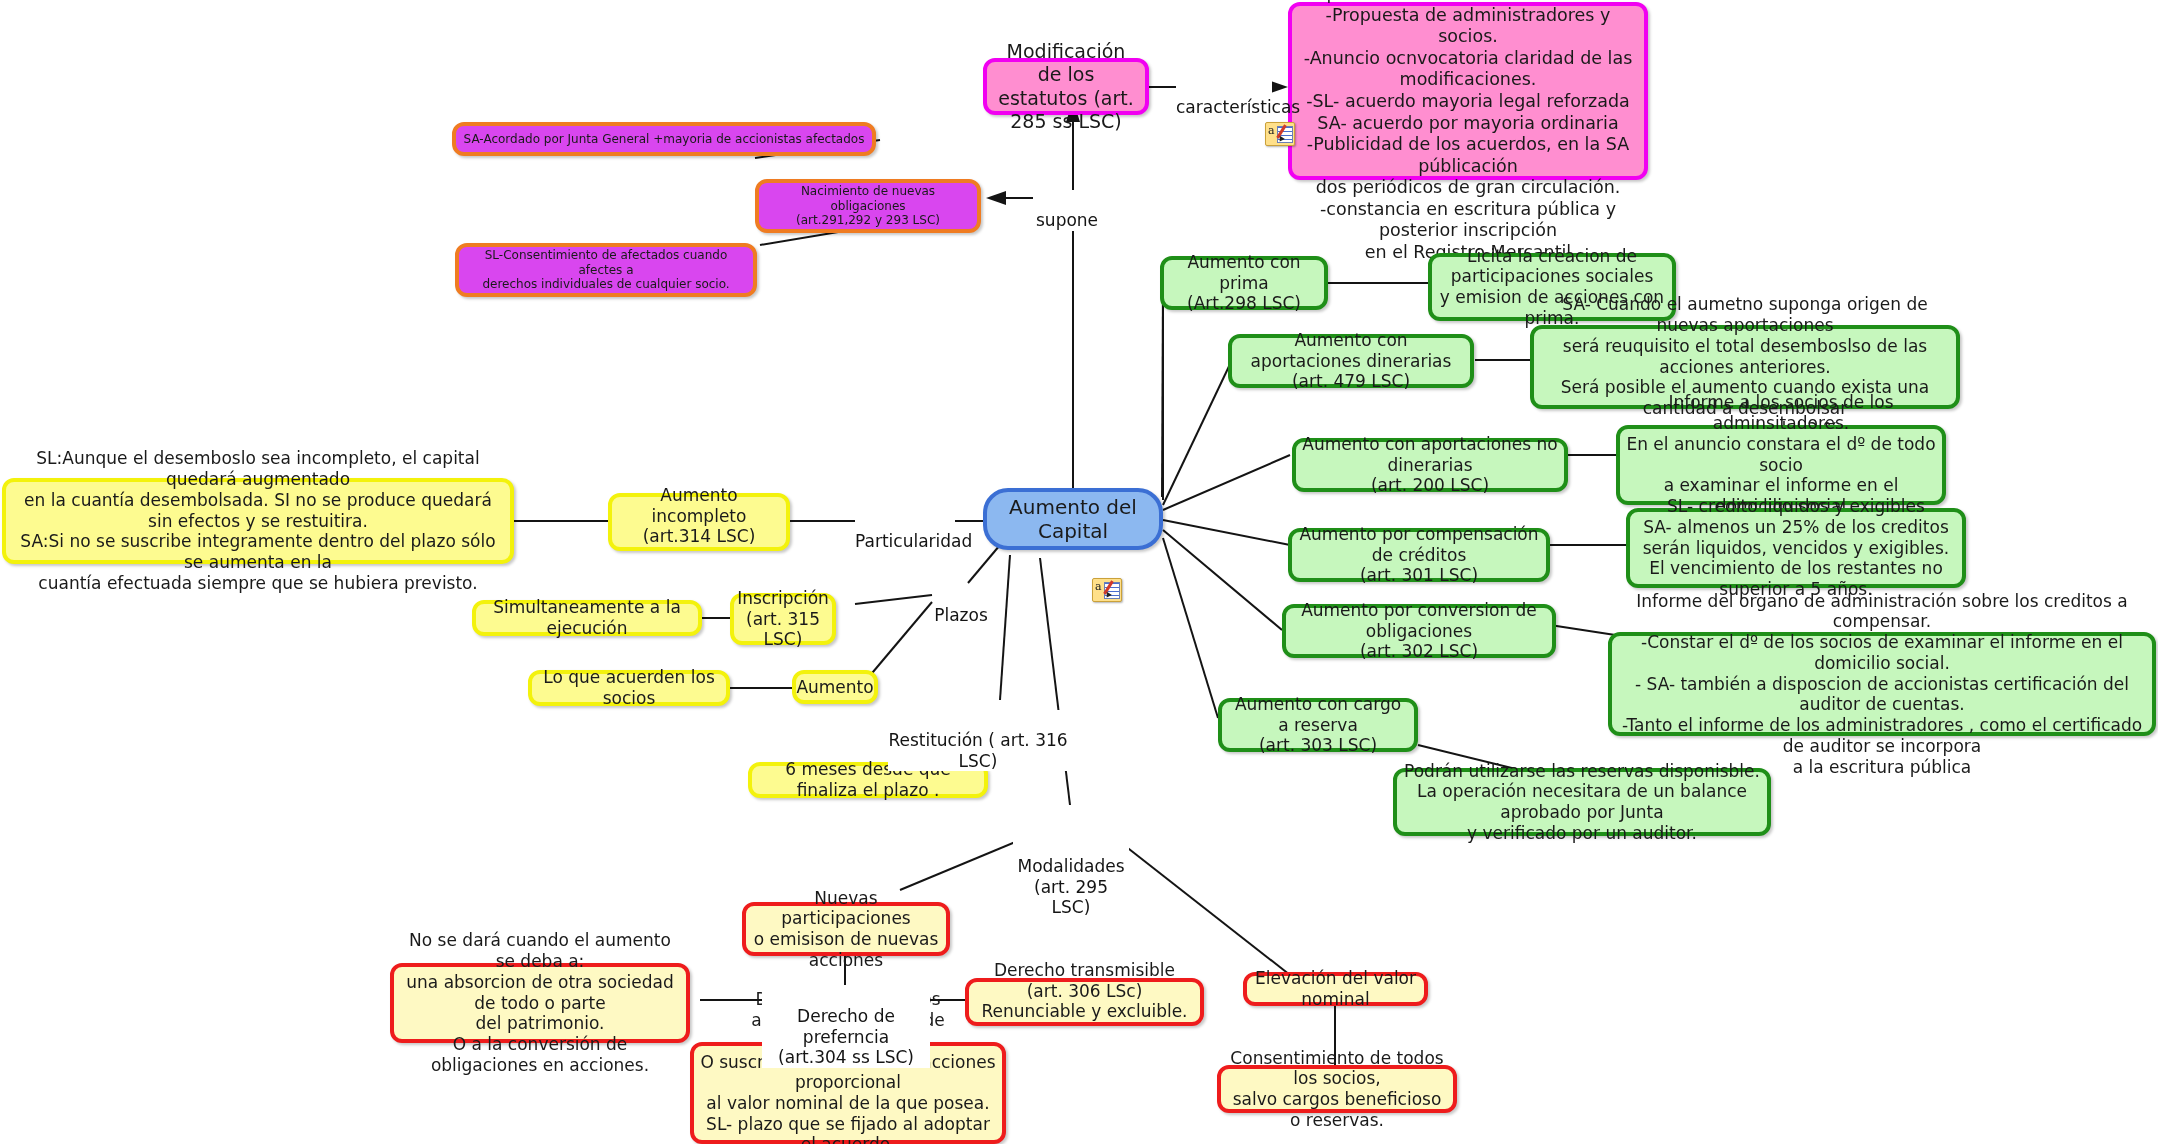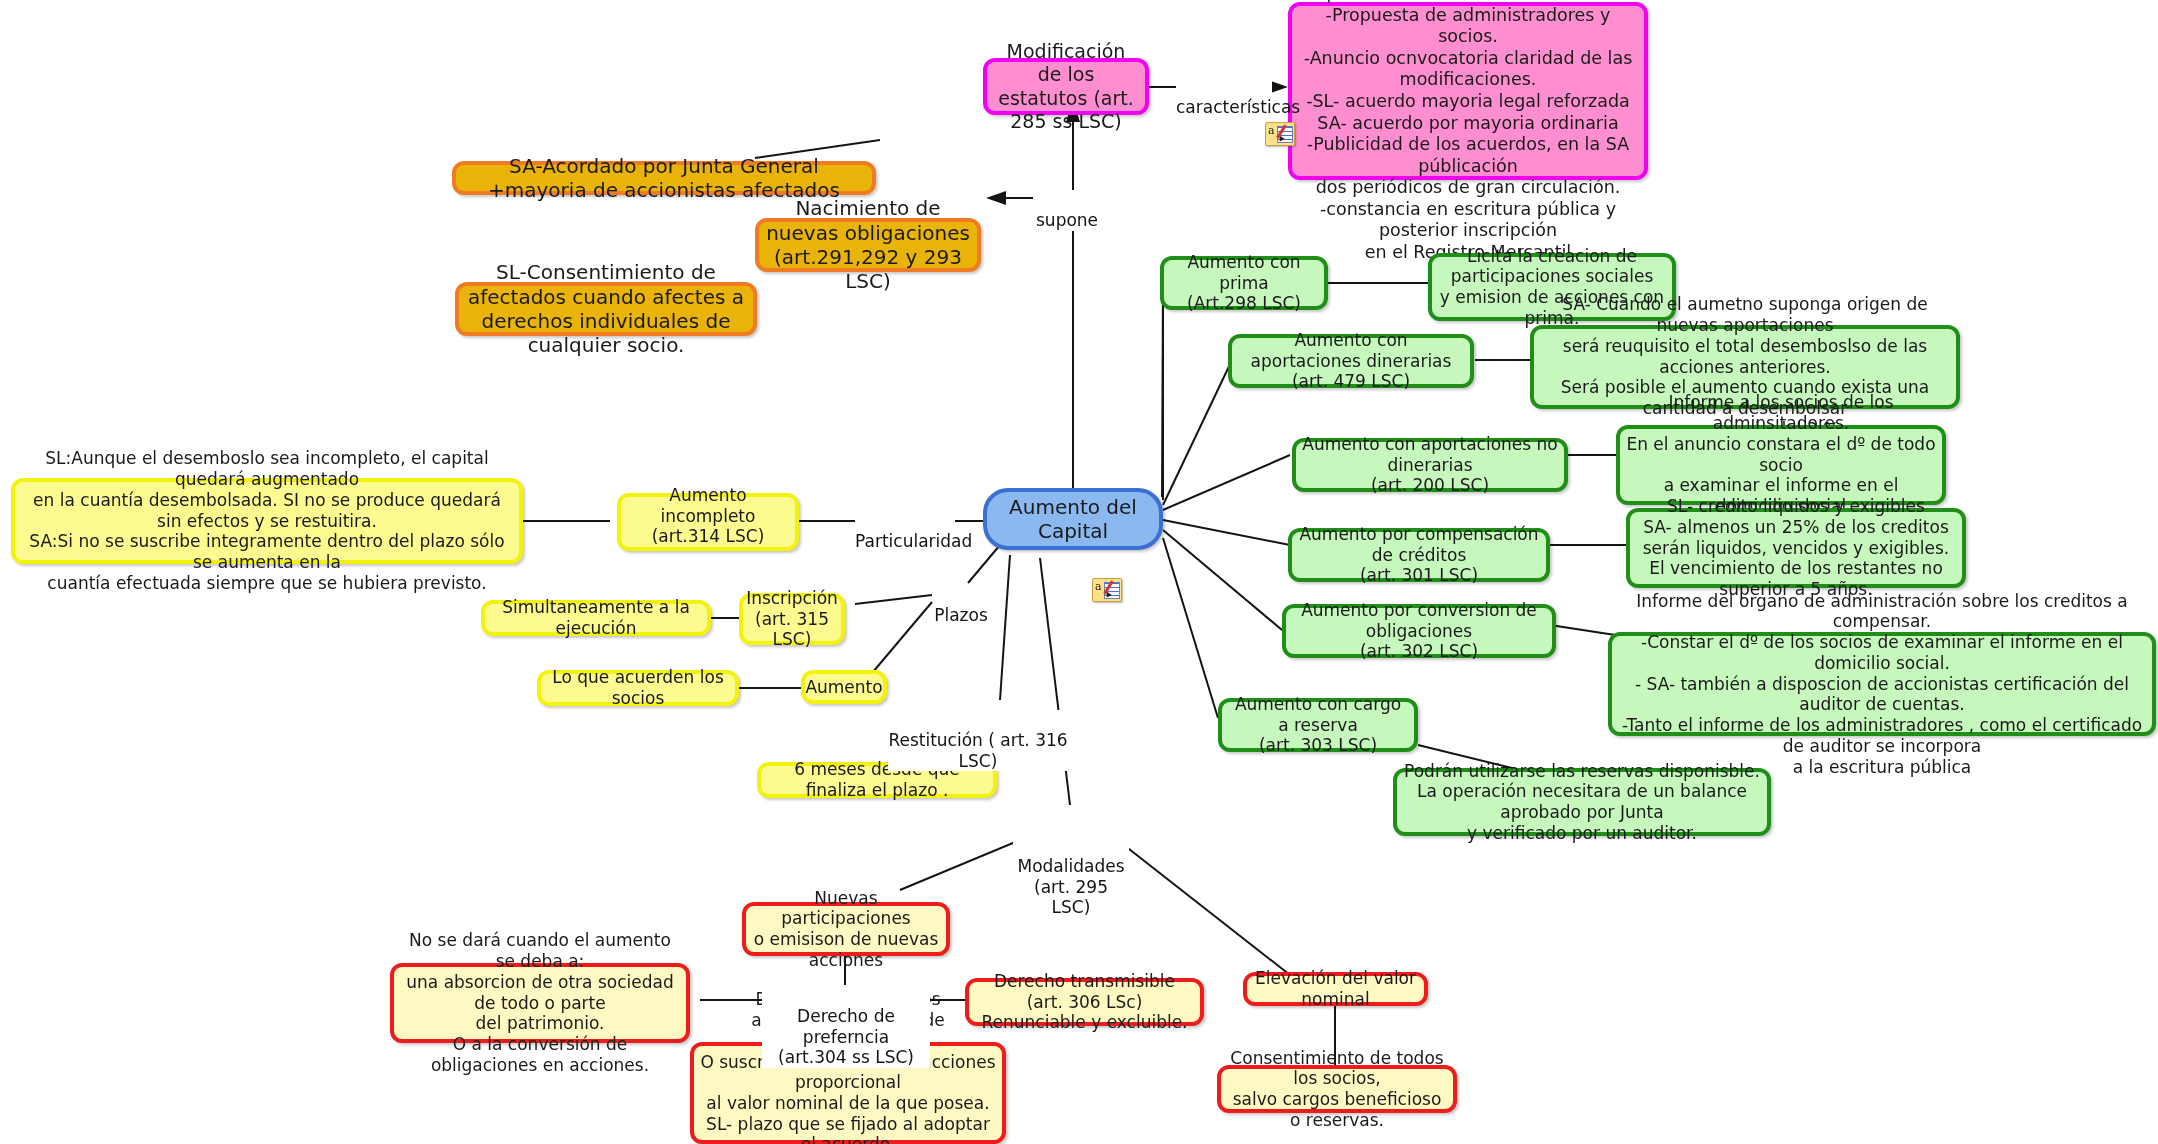--- a/index.html
+++ b/index.html
@@ -8,23 +8,23 @@
   #canvas{position:absolute;left:0;top:0;width:2158px;height:1144px;}
   svg.edges{position:absolute;left:0;top:0;width:2158px;height:1144px;pointer-events:none;}
   .node{position:absolute;box-sizing:border-box;display:flex;align-items:center;
         justify-content:center;text-align:center;color:#1a1a1a;line-height:1.22;
         border-radius:12px;border-width:4px;border-style:solid;
         box-shadow:2px 2px 3px rgba(0,0,0,0.22);}
   .node span{display:block;width:100%;padding:0 6px;white-space:pre-line;}
   .n-blue{background:#8cb8f0;border-color:#3b6fd4;font-size:20px;border-radius:14px;}
   .n-pink{background:#ff8ed0;border-color:#f100f1;font-size:19px;}
   .n-pinkbig{background:#ff8ed0;border-color:#f100f1;font-size:17.5px;line-height:1.23;}
-  .n-orange{background:#eab308;border-color:#ef7c22;font-size:20px;margin-top:39px;}
+  .n-orange{background:#d946ef;border-color:#ef7c22;font-size:12px;}
   .n-green{background:#c6f7bd;border-color:#1f8f18;font-size:17px;}
-  .n-yellow{background:#fdfb90;border-color:#f3f20c;font-size:17px;margin-left:9px;}
+  .n-yellow{background:#fdfb90;border-color:#f3f20c;font-size:17px;}
   .n-red{background:#fef9c3;border-color:#ee1c1c;font-size:17px;}
   .elabel{position:absolute;font-size:17px;color:#141414;text-align:center;
           white-space:pre-line;line-height:1.2;background:#fff;}
   .note{position:absolute;width:28px;height:22px;background:#ffe08a;
         border:1px solid #caa13a;border-radius:2px;
         box-shadow:1px 1px 2px rgba(0,0,0,0.3);}
   .note .a{position:absolute;left:2px;top:1px;font-size:11px;color:#222;
            font-family:"DejaVu Serif",serif;}
   .note .lines{position:absolute;left:11px;top:3px;width:14px;height:15px;
                background:repeating-linear-gradient(to bottom,#4a6fd0 0 1.5px,#ffffff 1.5px 4px);
@@ -234,21 +234,21 @@
 o emisison de nuevas acciones</span>
   </div>
 
   <div class="node n-red" style="left:390px;top:963px;width:300px;height:80px;">
     <span>No se dará cuando el aumento se deba a:
 una absorcion de otra sociedad de todo o parte
 del patrimonio.
 O a la conversión de obligaciones en acciones.</span>
   </div>
 
-  <div class="node n-red" style="left:965px;top:978px;width:239px;height:48px;">
+  <div class="node n-red" style="left:965px;top:978px;width:239px;height:48px;align-items:flex-end;">
     <span>Derecho transmisible (art. 306 LSc)
 Renunciable y excluible.</span>
   </div>
 
   <div class="node n-red" style="left:690px;top:1042px;width:316px;height:102px;">
     <span>Derecho de los socios
 asumir un nuemero de participaciones.
 O suscribir un número de acciones proporcional
 al valor nominal de la que posea.
 SL- plazo  que se fijado al adoptar el acuerdo.

